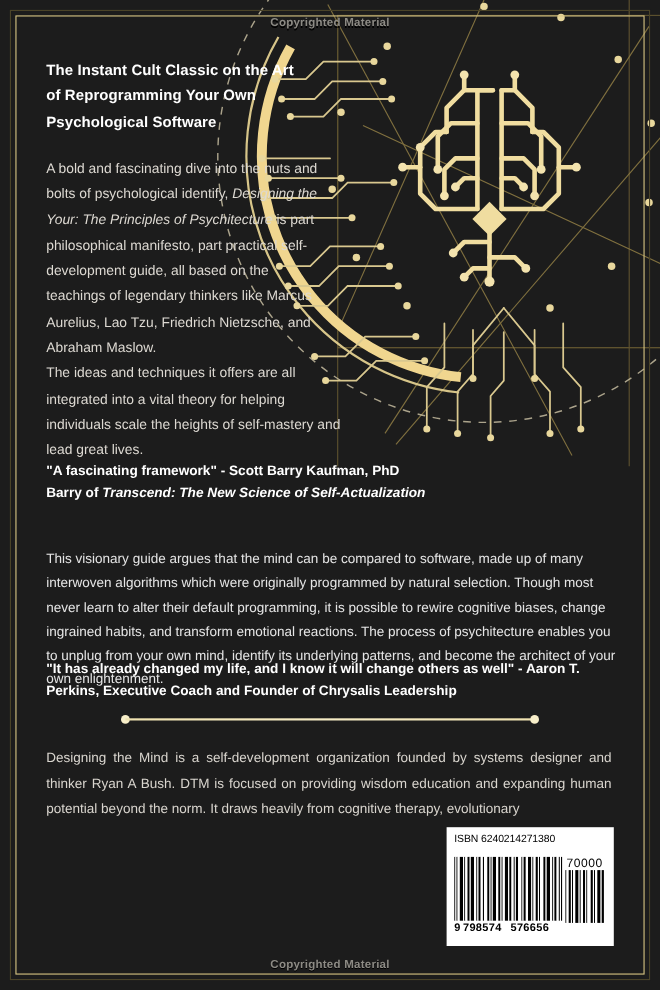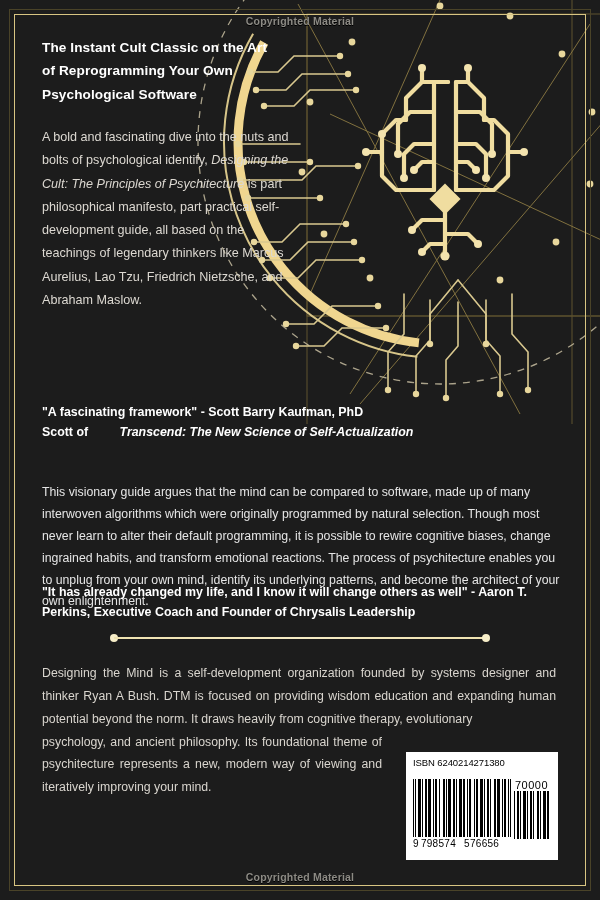--- a/index.html
+++ b/index.html
@@ -63,21 +63,21 @@
     right: -10px;
     top: -6px;
     width: 420px;
     height: 430px;
     z-index: 1;
   }
 
   
   .content {
     position: absolute;
-    left: 0; top: 0;
+    left: 0; top: 16px;
     width: 600px; height: 736px;
     z-index: 20;
     pointer-events: none;
   }
   .content > * { pointer-events: auto; }
 
   .headline {
     position: absolute;
     left: 42px;
     top: 36px;
@@ -103,21 +103,21 @@
 
   .blurb {
     position: absolute;
     left: 42px;
     width: 520px;
     font-size: 12.4px;
     font-weight: bold;
     line-height: 1.62;
     color: #ffffff;
   }
-  .blurb em { font-style: italic; margin-left: 28px; }
+  .blurb em { font-style: italic; }
   .blurb-1 { top: 402px; }
   .blurb-2 { top: 582px; }
 
   .body-para {
     position: absolute;
     left: 42px;
     width: 518px;
     font-size: 12.3px;
     line-height: 1.78;
     color: #e5e5e5;
@@ -215,20 +215,21 @@
     letter-spacing: .5px;
   }
   .bars { display: flex; align-items: flex-end; height: 58px; }
   .bars span { display: block; background: #000; height: 100%; }
   .bc-digits {
     font-size: 10px;
     color: #000;
     letter-spacing: .3px;
     margin-top: 1px;
     white-space: nowrap;
+    font-weight: bold;
   }
   .bc-digits .lead { margin-right: 2px; }
   .bc-digits .grp { margin-right: 8px; }
 </style>
 </head>
 <body>
 
 <div class="cover">
 
   <div class="art">
@@ -393,41 +394,41 @@
   <div class="frame"></div>
 
   <div class="cw-band cw-top">Copyrighted Material</div>
   <div class="cw-band cw-bottom">Copyrighted Material</div>
 
   <div class="content">
 
     <div class="headline">The Instant Cult Classic on the Art of Reprogramming Your Own Psychological Software</div>
 
     <div class="lede">
-      <span>A bold and fascinating dive into the nuts and bolts of psychological identify, </span><em>Designing the Cult: The Principles of Psychitecture</em><span> is part philosophical manifesto, part practical self-development guide, all based on the teachings of legendary thinkers like Marcus Aurelius, Lao Tzu, Friedrich Nietzsche, and Abraham Maslow. </span>
+      <span>A bold and fascinating dive into the nuts and bolts of psychological identify, </span><em>Designing the Your: The Principles of Psychitecture</em><span> is part philosophical manifesto, part practical self-development guide, all based on the teachings of legendary thinkers like Marcus Aurelius, Lao Tzu, Friedrich Nietzsche, and Abraham Maslow. </span>
+      <span class="wide">The ideas and techniques it offers are all integrated into a vital theory for helping individuals scale the heights of self-mastery and lead great lives.</span>
     </div>
 
     <div class="blurb blurb-1">
       <span>"A fascinating framework" - Scott Barry Kaufman, PhD</span><br>
-      <span>Scott of </span><em>Transcend: The New Science of Self-Actualization</em>
+      <span>Barry of </span><em>Transcend: The New Science of Self-Actualization</em>
     </div>
 
     <div class="body-para para-1">This visionary guide argues that the mind can be compared to software, made up of many interwoven algorithms which were originally programmed by natural selection. Though most never learn to alter their default programming, it is possible to rewire cognitive biases, change ingrained habits, and transform emotional reactions. The process of psychitecture enables you to unplug from your own mind, identify its underlying patterns, and become the architect of your own enlightenment.</div>
 
     <div class="blurb blurb-2">"It has already changed my life, and I know it will change others as well" - Aaron T. Perkins, Executive Coach and Founder of Chrysalis Leadership</div>
 
     <div class="divider">
       <div class="dot dot-l"></div>
       <div class="rule"></div>
       <div class="dot dot-r"></div>
     </div>
 
     <div class="org-para">
       <span>Designing the Mind is a self-development organization founded by systems designer and thinker Ryan A Bush. DTM is focused on providing wisdom education and expanding human potential beyond the norm. It draws heavily from cognitive therapy, evolutionary </span>
-      <span class="narrow">psychology, and ancient philosophy. Its foundational theme of psychitecture represents a new, modern way of viewing and iteratively improving your mind.</span>
     </div>
 
   </div>
 
   <div class="barcode-box">
     <div class="isbn-text">ISBN 6240214271380</div>
     <div class="bc-row">
 
       <div class="bc-main">
         <div class="bars">

